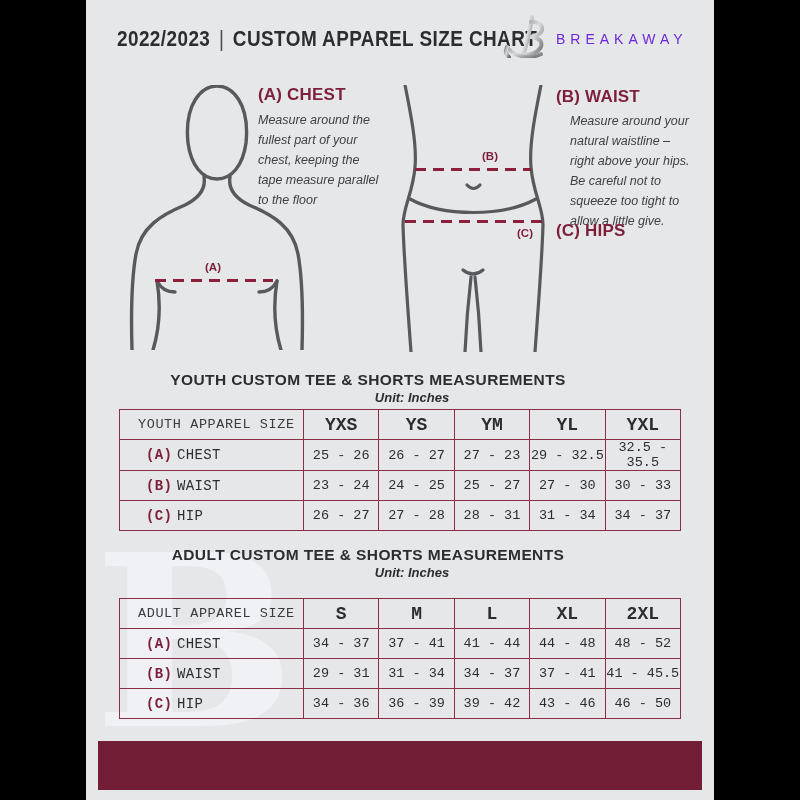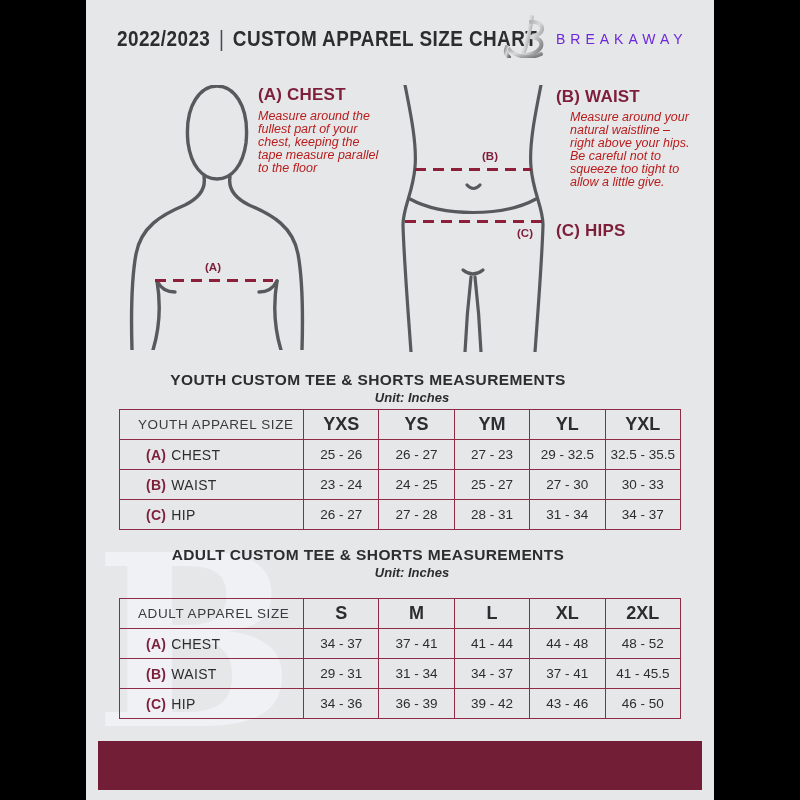--- a/index.html
+++ b/index.html
@@ -53,22 +53,22 @@
   .marker-c{left:431px;top:227px;}
   
   .guide-head{
     position:absolute;font-weight:700;font-size:17px;color:#7d1f3a;
     letter-spacing:.2px;white-space:nowrap;
   }
   .gh-chest{left:172px;top:85px;}
   .gh-waist{left:470px;top:87px;}
   .gh-hips{left:470px;top:221px;}
   .guide-body{
-    position:absolute;font-style:italic;font-size:12.5px;line-height:13px;
-    color:#b91c1c;white-space:pre-line;
+    position:absolute;font-style:italic;font-size:12.5px;line-height:20px;
+    color:#404040;white-space:pre-line;
   }
   .gb-chest{left:172px;top:110px;width:150px;}
   .gb-waist{left:484px;top:111px;width:145px;}
   .gb-hips{left:470px;top:244px;width:150px;}
   
   .sec-title{
     position:absolute;left:0;width:564px;text-align:center;
     font-weight:700;font-size:15.5px;color:#2c2d2f;letter-spacing:.4px;
   }
   .sec-unit{
@@ -79,21 +79,21 @@
   .ad-title{top:546px;} .ad-unit{top:565px;}
   
   table.size-table{
     position:absolute;left:33px;width:562px;
     border-collapse:collapse;table-layout:fixed;
     background:transparent;
   }
   .yt-table{top:409px;} .ad-table{top:598px;border-radius:28px;}
   .size-table th,.size-table td{
     border:1.5px solid #8e2b46;height:29px;padding:0;
-    font-size:13.5px;color:#2c2d2f;text-align:center;vertical-align:middle;
+    font-size:13.5px;color:#2c2d2f;text-align:center;vertical-align:middle;font-family:Liberation Mono, monospace;
   }
   .size-table col.c-label{width:184px;}
   .size-table th{font-weight:700;font-size:18px;}
   .size-table th.label-col{
     font-weight:400;font-size:13.5px;letter-spacing:.6px;color:#3a3b3d;
     text-align:left;padding-left:18px;
   }
   .size-table td.label-col{text-align:left;padding-left:26px;font-size:14px;letter-spacing:.3px;}
   .size-table td.label-col .pfx{font-weight:700;color:#7d1f3a;margin-right:5px;}
   

